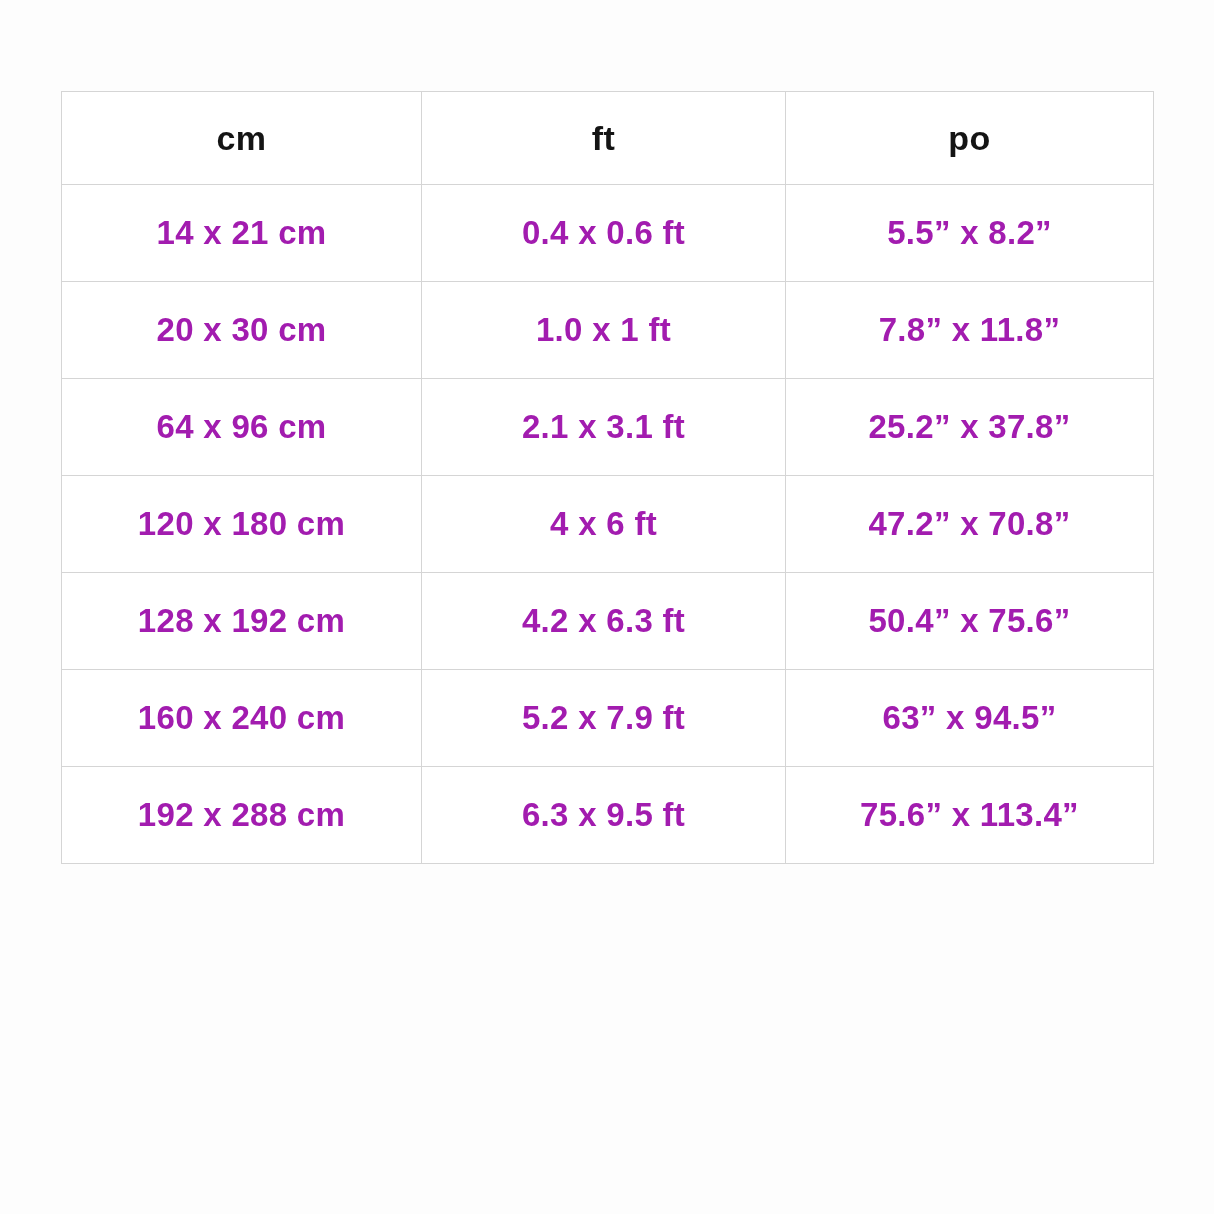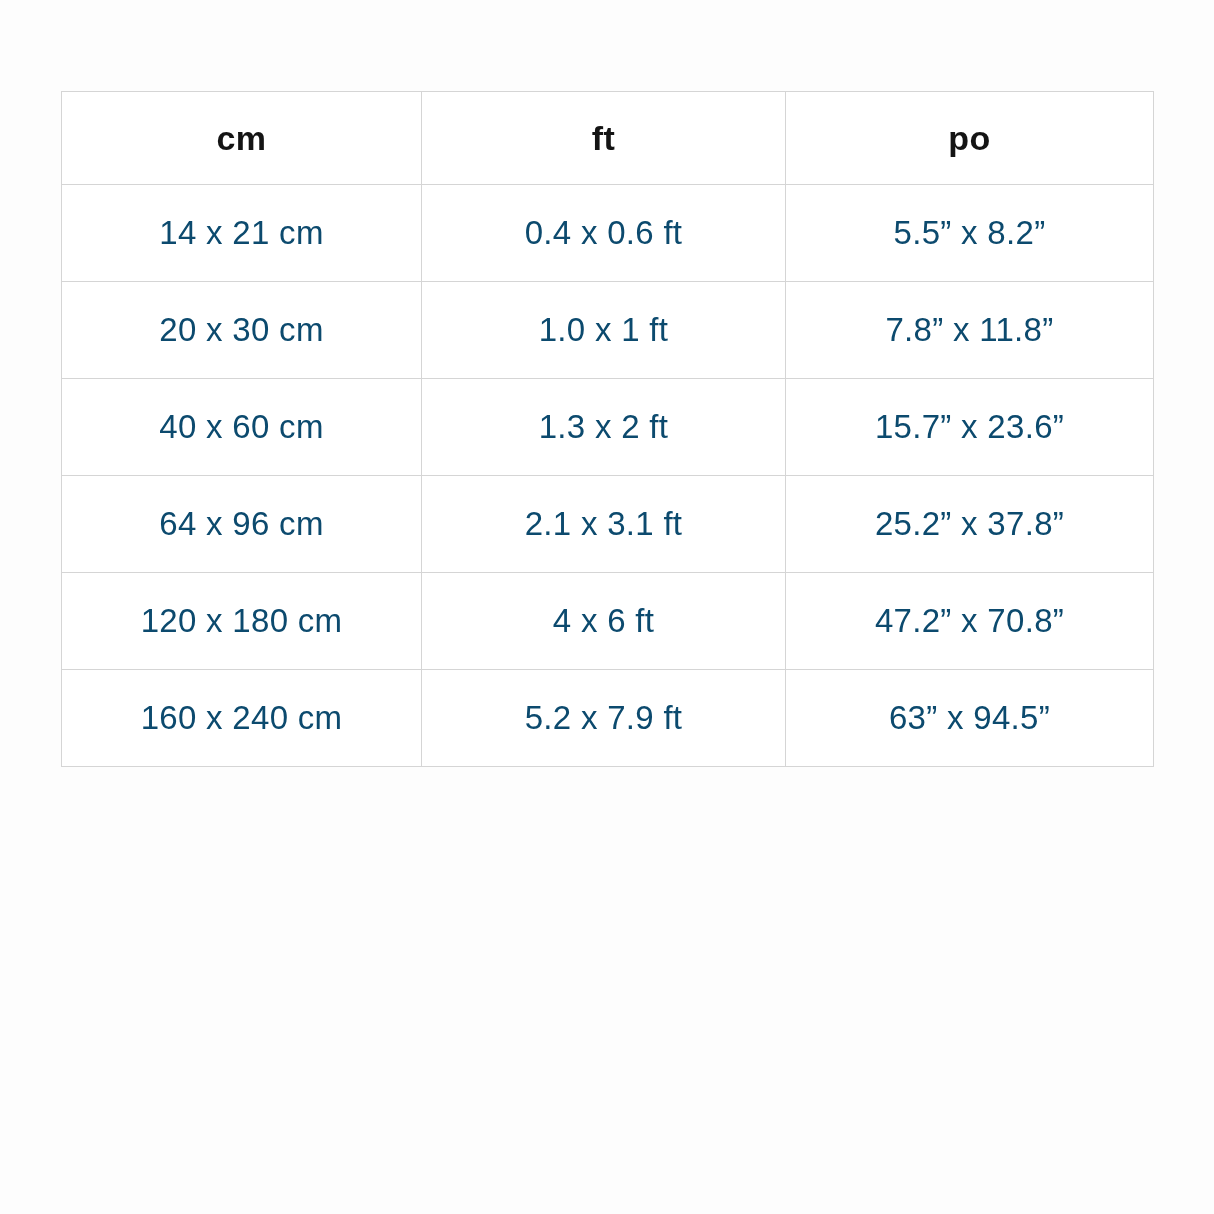--- a/index.html
+++ b/index.html
@@ -45,22 +45,22 @@
   table.size-table th {
     height: 90px;
     font-size: 34px;
     font-weight: bold;
     letter-spacing: 0.5px;
     color: #141414;
   }
   table.size-table td {
     height: 94px;
     font-size: 33px;
-    font-weight: normal;
-    color: #0c4a6e;
+    font-weight: bold;
+    color: #a21caf;
     letter-spacing: 0.3px;
   }
 </style>
 </head>
 <body>
 
 <div class="page">
   <div class="table-wrap">
     <table class="size-table">
       <colgroup>
@@ -80,35 +80,40 @@
           <td>14 x 21 cm</td>
           <td>0.4 x 0.6 ft</td>
           <td>5.5” x 8.2”</td>
         </tr>
         <tr>
           <td>20 x 30 cm</td>
           <td>1.0 x 1 ft</td>
           <td>7.8” x 11.8”</td>
         </tr>
         <tr>
-          <td>40 x 60 cm</td>
-          <td>1.3 x 2 ft</td>
-          <td>15.7” x 23.6”</td>
-        </tr>
-        <tr>
           <td>64 x 96 cm</td>
           <td>2.1 x 3.1 ft</td>
           <td>25.2” x 37.8”</td>
         </tr>
         <tr>
           <td>120 x 180 cm</td>
           <td>4 x 6 ft</td>
           <td>47.2” x 70.8”</td>
         </tr>
         <tr>
+          <td>128 x 192 cm</td>
+          <td>4.2 x 6.3 ft</td>
+          <td>50.4” x 75.6”</td>
+        </tr>
+        <tr>
           <td>160 x 240 cm</td>
           <td>5.2 x 7.9 ft</td>
           <td>63” x 94.5”</td>
+        </tr>
+        <tr>
+          <td>192 x 288 cm</td>
+          <td>6.3 x 9.5 ft</td>
+          <td>75.6” x 113.4”</td>
         </tr>
       </tbody>
     </table>
   </div>
 </div>
 
 </body></html>

